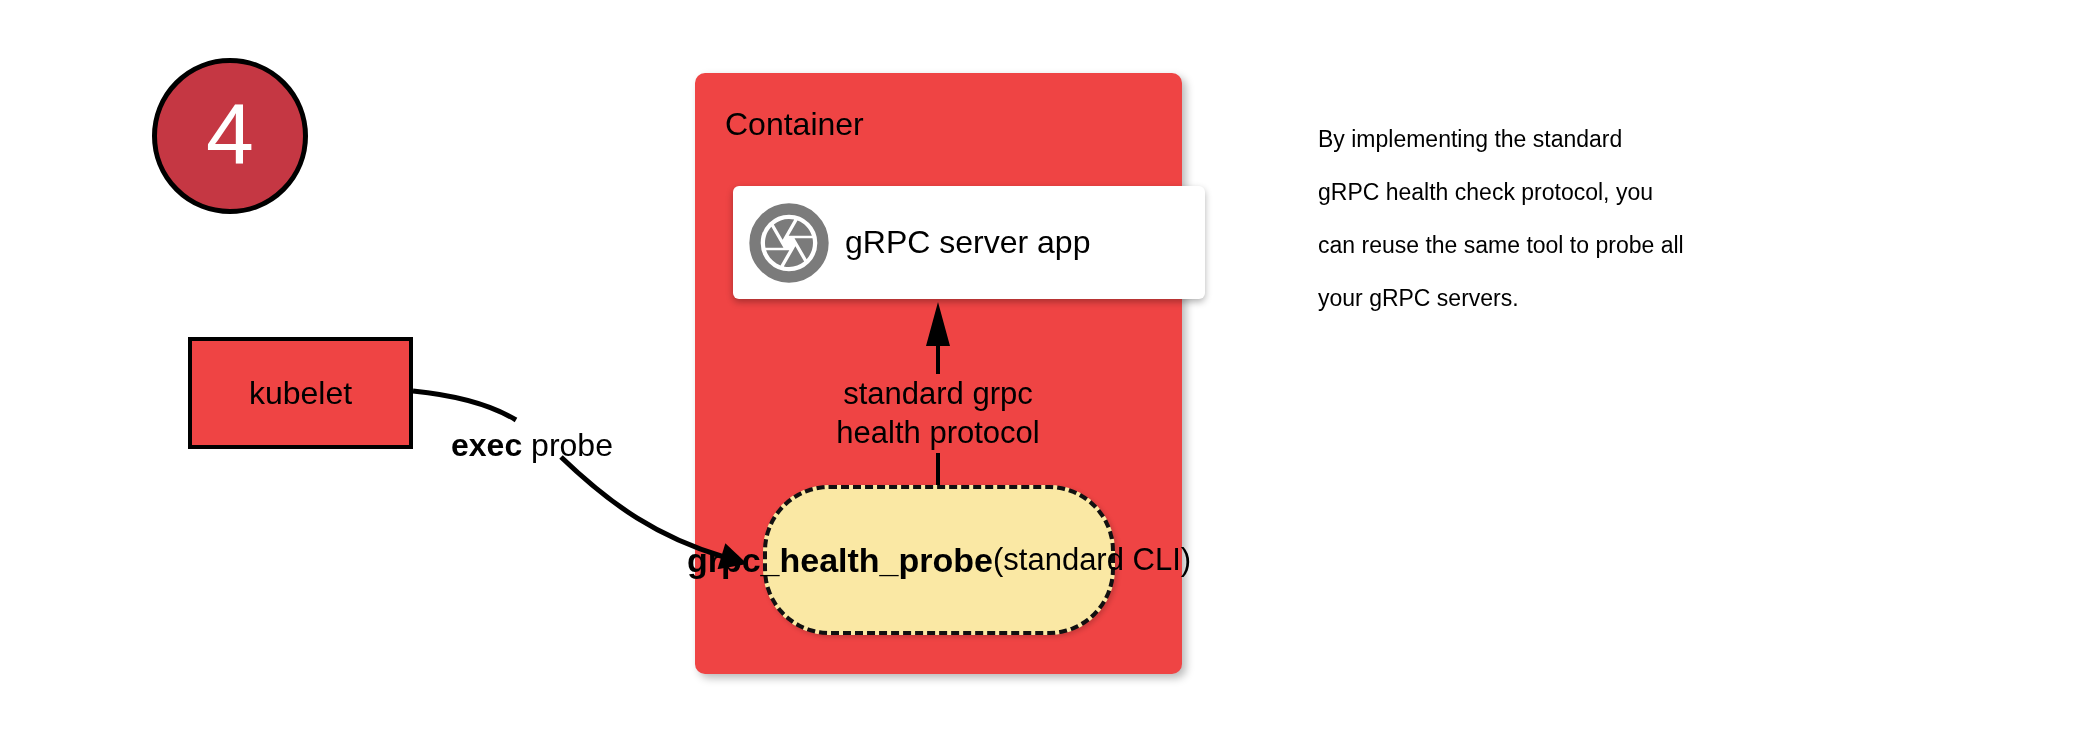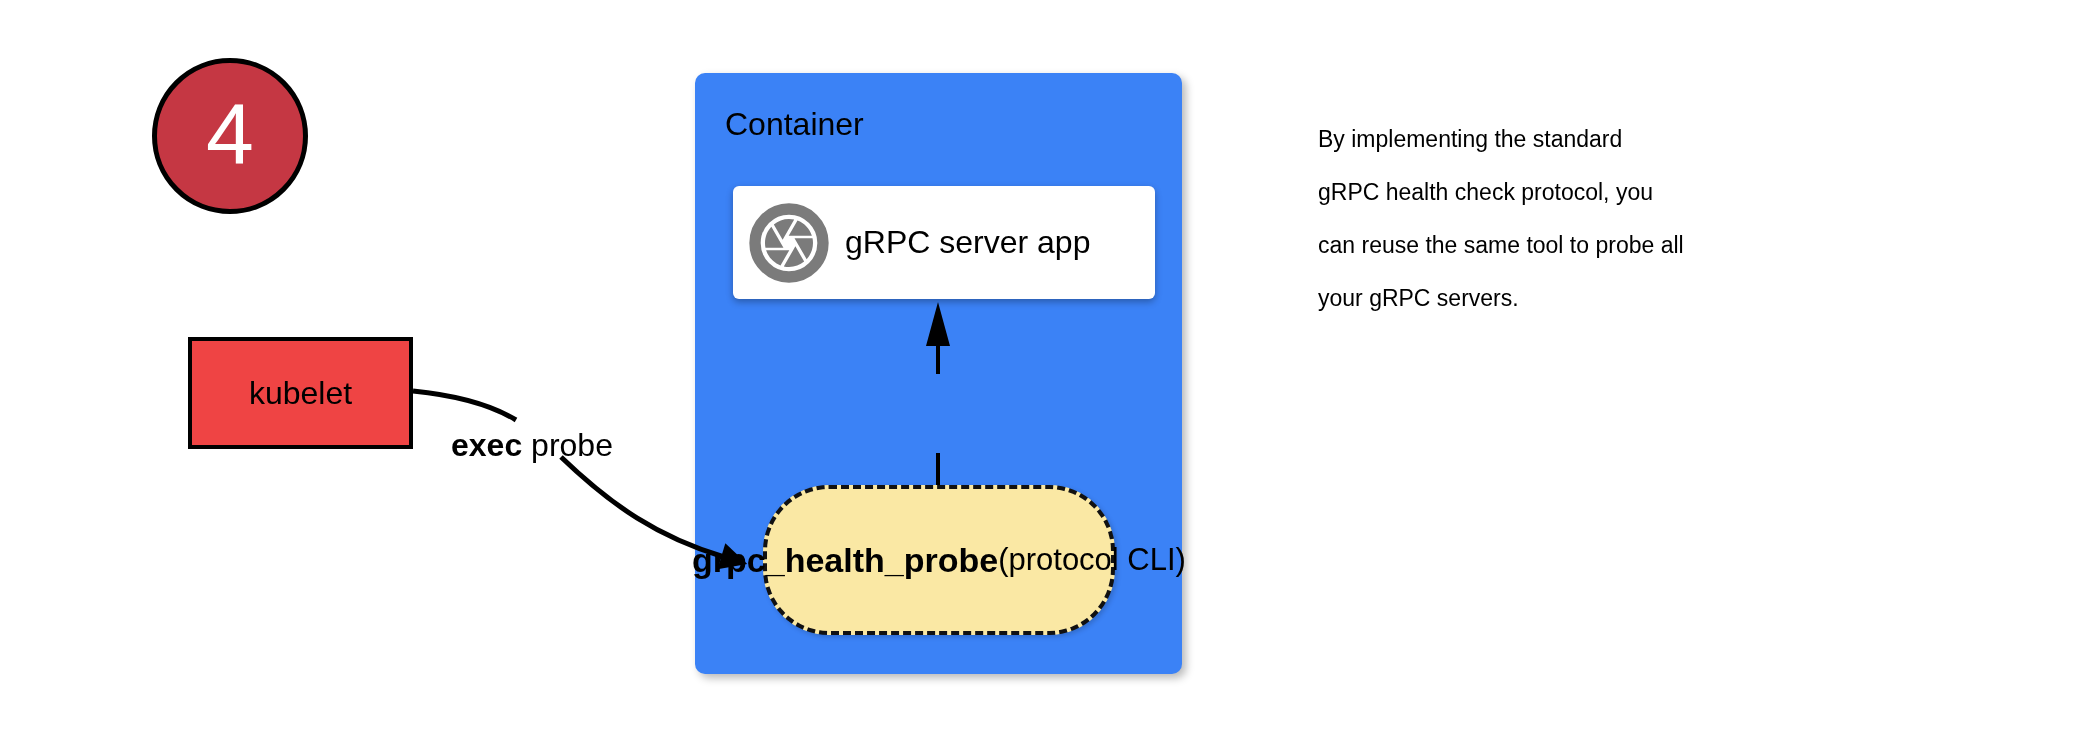--- a/index.html
+++ b/index.html
@@ -50,34 +50,34 @@
     left: 451px; top: 420px;
     font-size: 32px;
     white-space: nowrap;
     z-index: 6;
     margin-top: 7px;
   }
   .container-box {
     position: absolute;
     left: 695px; top: 73px;
     width: 487px; height: 601px;
-    background: #3b82f6;
+    background: #ef4444;
     border-radius: 10px;
     box-shadow: 4px 4px 9px rgba(0,0,0,0.28);
     z-index: 1;
   }
   .container-title {
     position: absolute;
     left: 30px; top: 33px;
     font-size: 32px;
   }
   .server-box {
     position: absolute;
     left: 38px; top: 113px;
-    width: 422px; height: 113px;
+    width: 472px; height: 113px;
     background: #ffffff;
     border-radius: 6px;
     box-shadow: 0 3px 7px rgba(0,0,0,0.30);
     display: flex; align-items: center;
     padding-left: 16px;
     box-sizing: border-box;
   }
   .grpc-icon { width: 80px; height: 80px; flex: 0 0 auto; }
   .server-label { font-size: 32px; margin-left: 16px; white-space: nowrap; }
   .health-label {
@@ -153,24 +153,26 @@
     <div class="server-box">
       <svg class="grpc-icon" viewBox="0 0 24 24" xmlns="http://www.w3.org/2000/svg">
         <circle cx="12" cy="12" r="10.2" fill="#ffffff" stroke="#7b7b7b" stroke-width="3.4"></circle>
         <g transform="translate(12 12) scale(0.72) translate(-12 -12)">
           <path fill="#7b7b7b" d="M9.4 10.5l4.77-8.26C13.47 2.09 12.75 2 12 2c-2.4 0-4.6.85-6.32 2.25l3.66 6.35.06-.1zM21.54 9c-.92-2.92-3.15-5.26-6-6.34L11.88 9h9.66zm.26 1h-7.49l.29.5 4.76 8.25C21 16.97 22 14.61 22 12c0-.69-.07-1.35-.2-2zM8.54 12l-3.9-6.75C3.01 7.03 2 9.39 2 12c0 .69.07 1.35.2 2h7.49l-1.15-2zm-6.08 3c.92 2.92 3.15 5.26 6 6.34L12.12 15H2.46zm11.27 0l-3.9 6.76c.7.15 1.42.24 2.17.24 2.4 0 4.6-.85 6.32-2.25l-3.66-6.35-.93 1.6z"></path>
         </g>
       </svg>
       <span class="server-label">gRPC server app</span>
     </div>
 
+    <div class="health-label">standard grpc
+health protocol</div>
 
     <div class="probe-box">
       <div class="probe-title">grpc_health_probe</div>
-      <div class="probe-sub">(protocol CLI)</div>
+      <div class="probe-sub">(standard CLI)</div>
     </div>
   </div>
 
   <div class="note">By implementing the standard
 gRPC health check protocol, you
 can reuse the same tool to probe all
 your gRPC servers.</div>
 
 </div>
 

